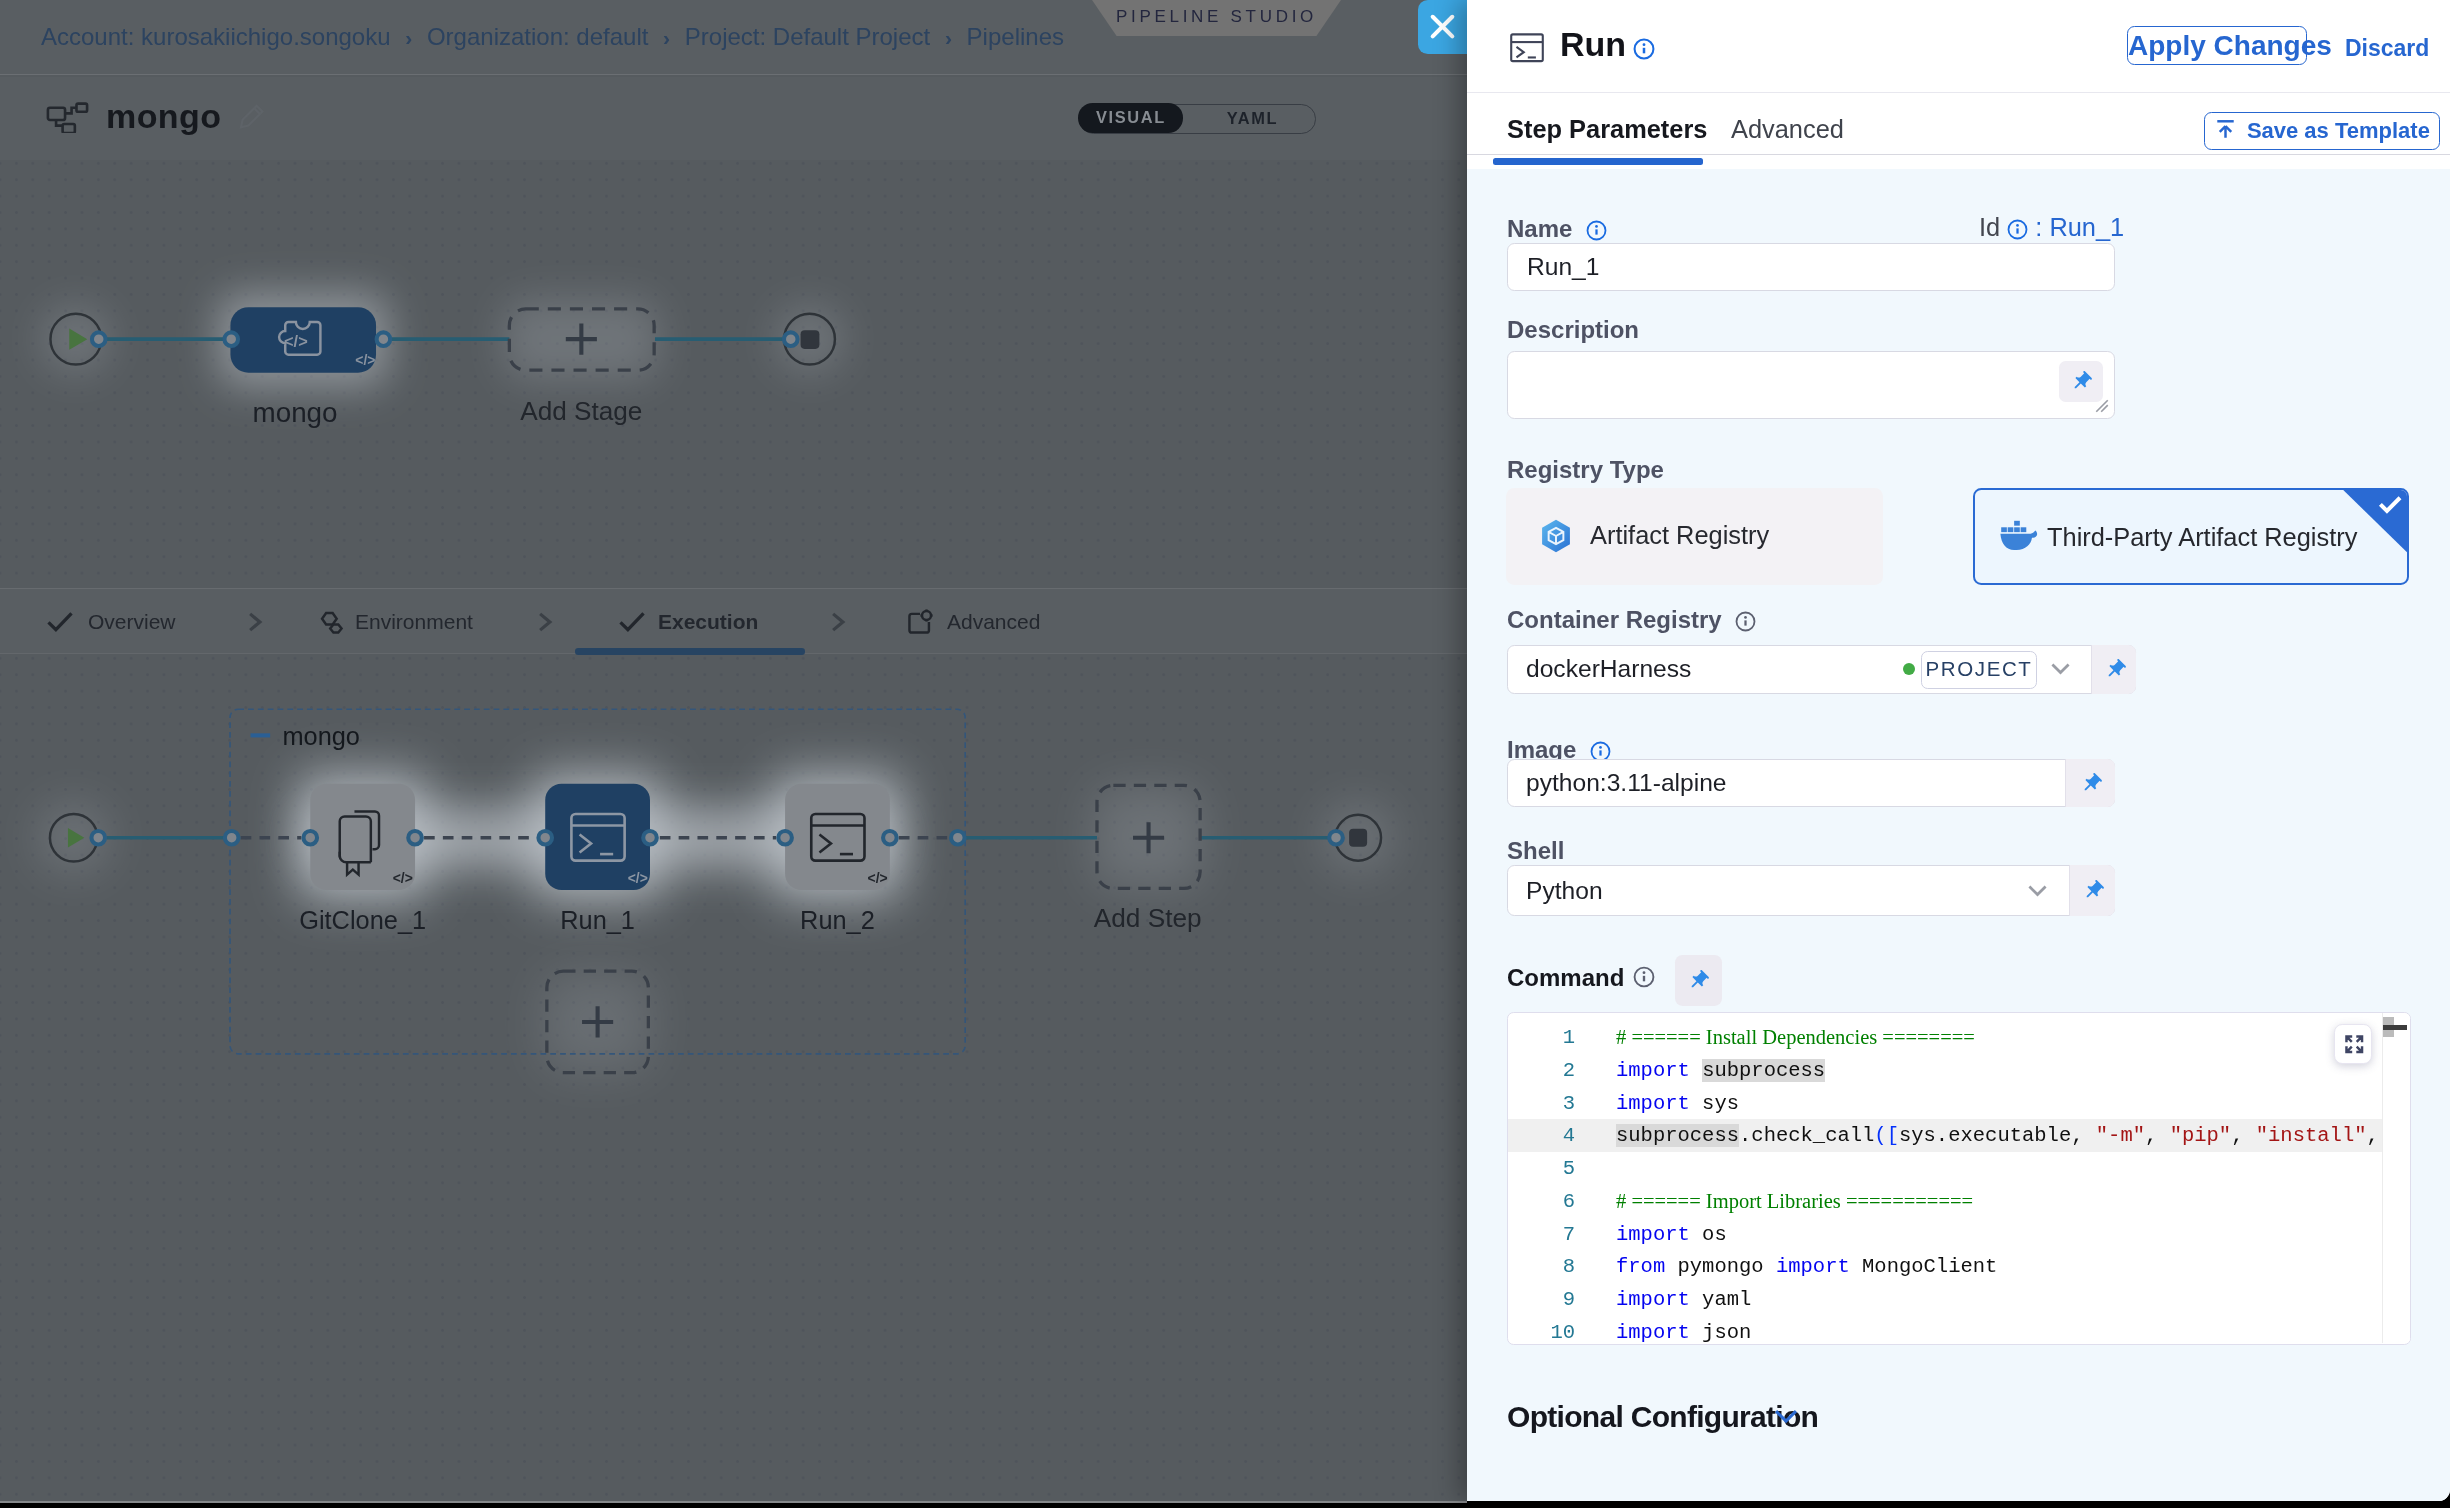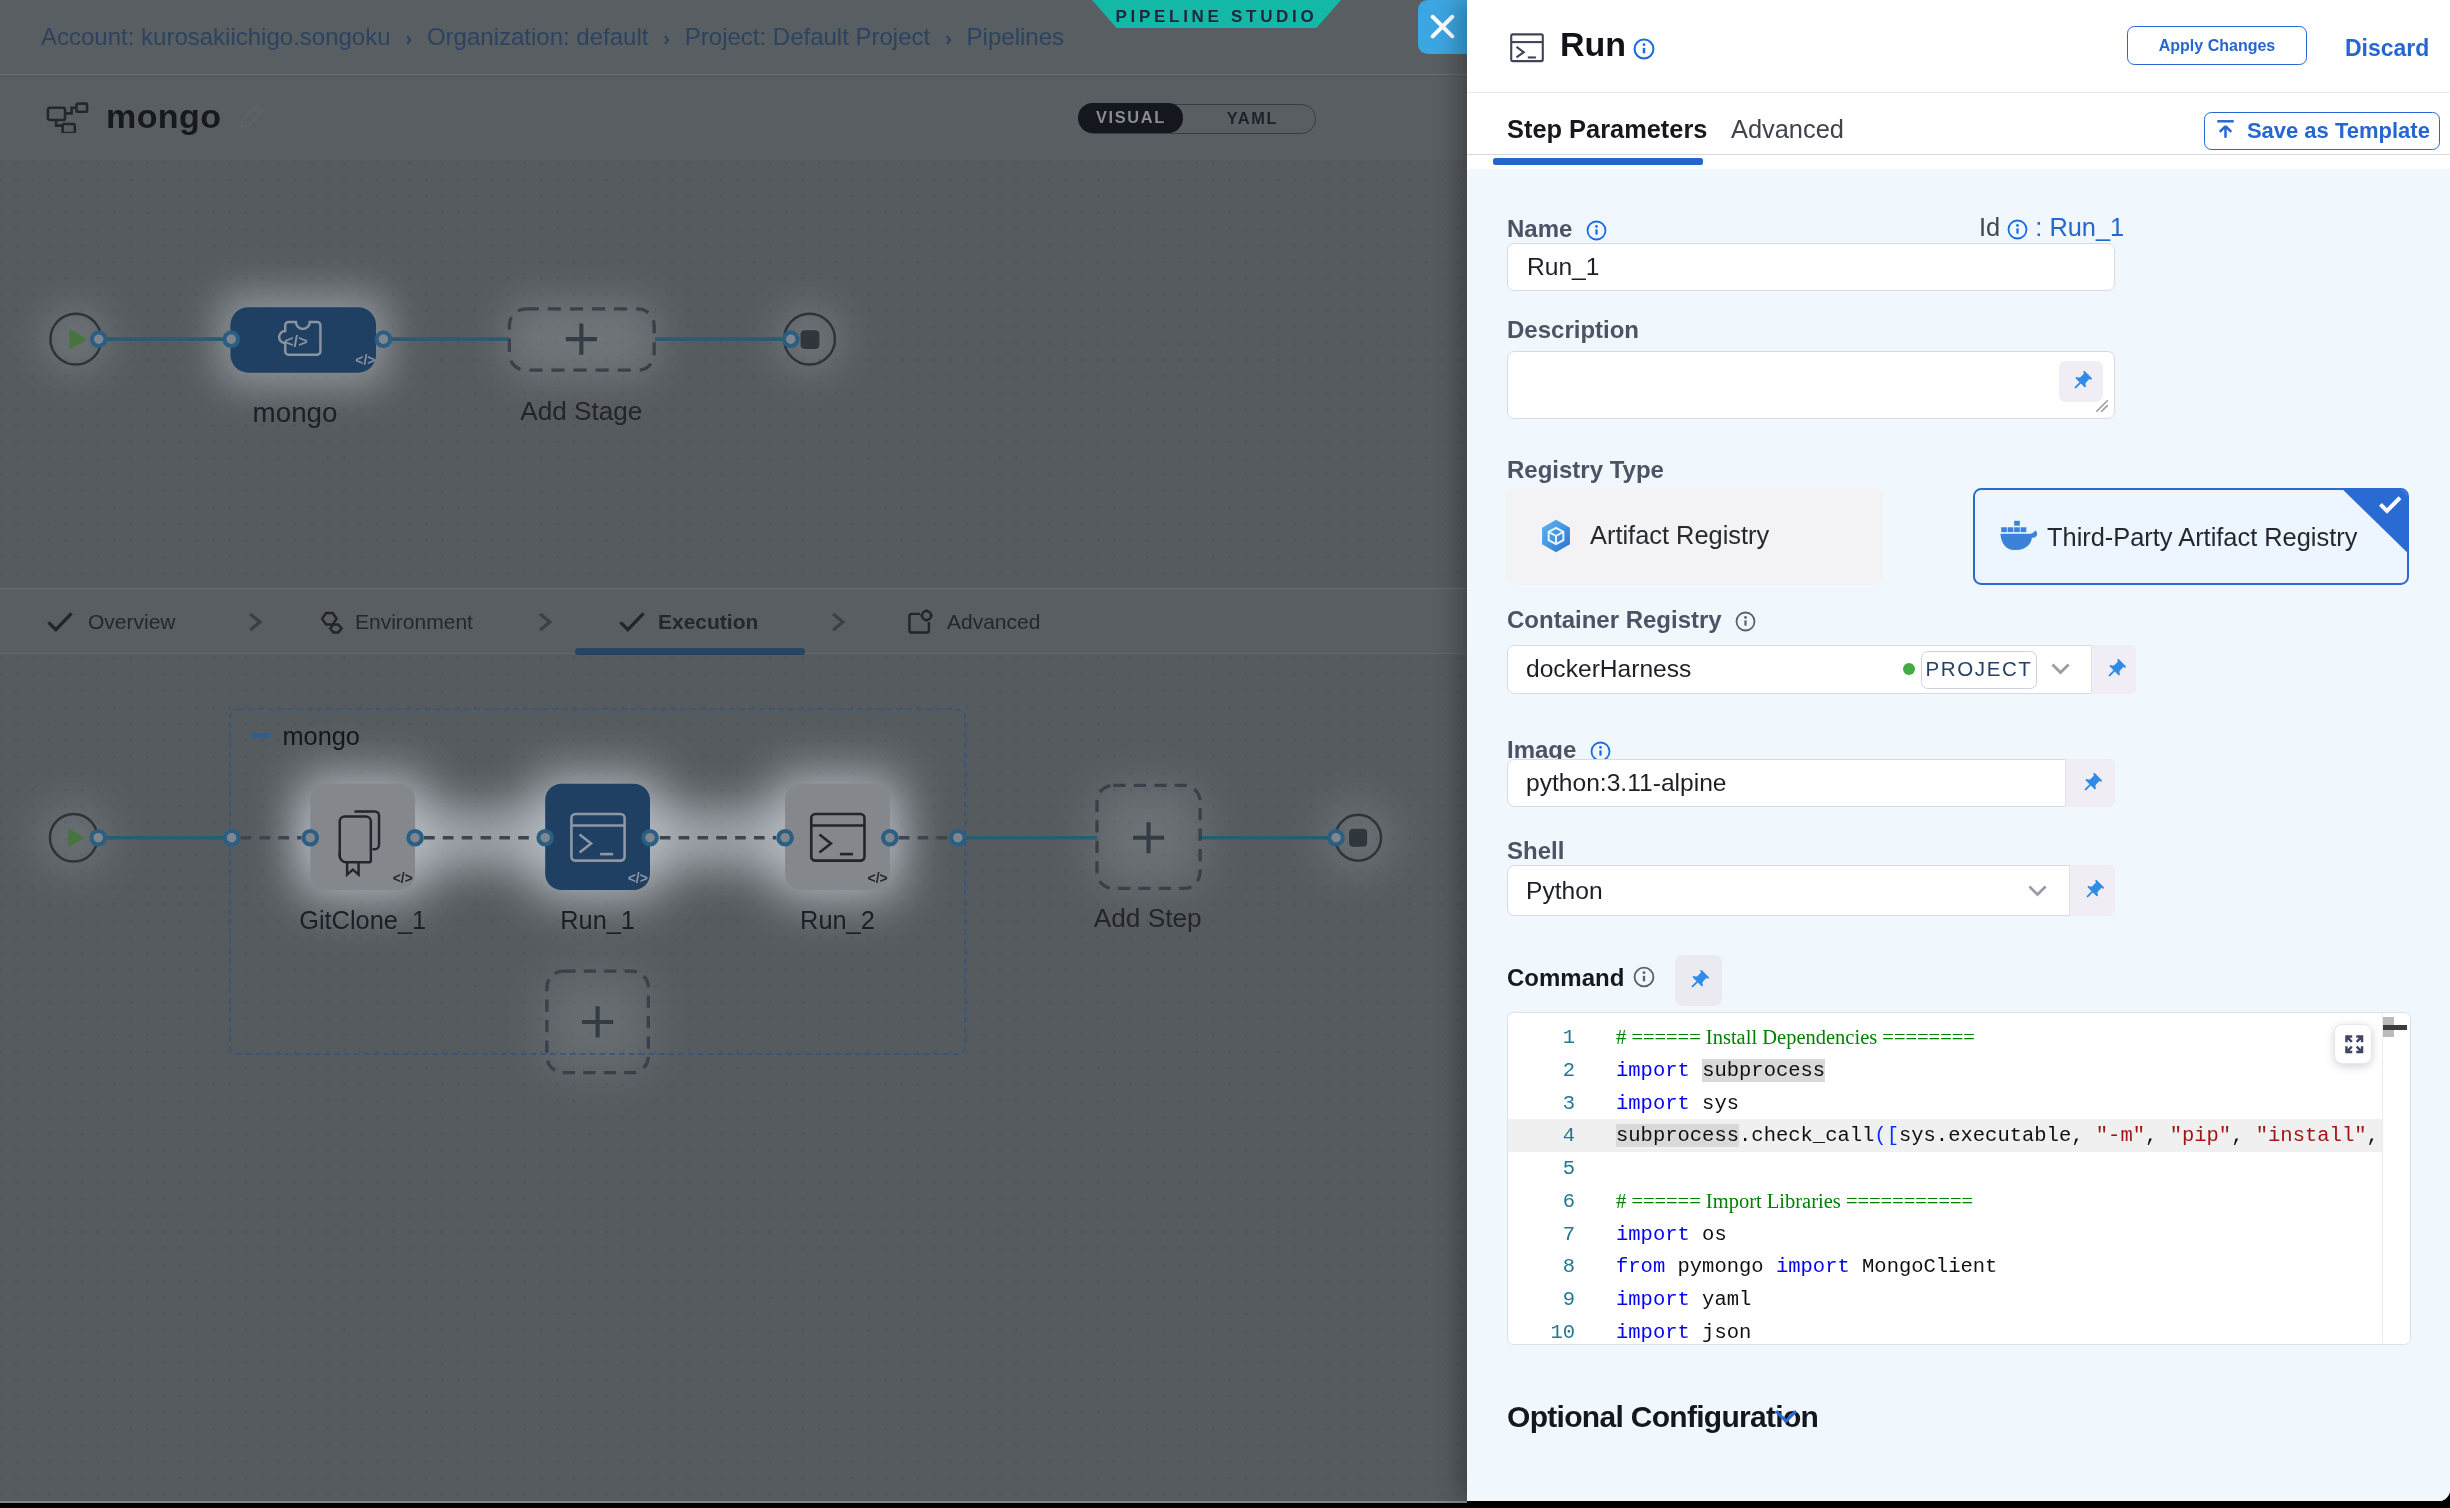--- a/index.html
+++ b/index.html
@@ -22,23 +22,23 @@
 #botline { position:absolute; left:0; top:1501px; width:1467px; height:1.6px; background:#85888b; }
 
 #titlebar .ticon { position:absolute; left:46px; top:24.6px; }
 #titlebar .tname { position:absolute; left:106px; top:19.7px; font-size:34px; font-weight:700; color:#16191e; letter-spacing:0.4px;}
 #titlebar .pencil { position:absolute; left:236px; top:23px; }
 
 #toggle { position:absolute; left:1079px; top:27px; width:237px; height:29.5px; border:1.6px solid #383d44; border-radius:14.7px; }
 #toggle .vis { position:absolute; left:-1.6px; top:-1.6px; width:105px; height:29.5px; background:#14181e; border-radius:14.7px; color:#878c92; font-weight:700; font-size:16.4px; letter-spacing:1.6px; text-align:center; line-height:29.5px;}
 #toggle .yml { position:absolute; left:115px; top:0; width:115px; height:26px; color:#1d222a; font-weight:700; font-size:16.4px; letter-spacing:1.6px; text-align:center; line-height:26px;}
 
-#badge { position:absolute; left:1092px; top:0; width:249px; height:28px; background:#14b8a6;
+#badge { position:absolute; left:1092px; top:0; width:249px; height:36px; background:#737373;
   clip-path:polygon(0 0, 100% 0, calc(100% - 24.6px) 100%, 24.6px 100%);
-  color:#23263e; font-size:17px; font-weight:700; letter-spacing:3.7px; text-align:center; line-height:34px; white-space:nowrap;}
+  color:#23263e; font-size:17px; font-weight:400; letter-spacing:3.7px; text-align:center; line-height:34px; white-space:nowrap;}
 
 .ptab { position:absolute; top:0; height:66px; display:flex; align-items:center; gap:14.7px; color:#23272e; font-size:21px; }
 .chev { position:absolute; top:19.7px; color:#3b4046; }
 
 #xbtn { position:absolute; left:1418px; top:0; width:49px; height:54px; background:#3ba6e2; border-radius:9.8px 0 0 9.8px; }
 
 #drawer { position:absolute; left:1467px; top:0; width:983px; height:1501px; background:#ffffff; border-radius:0 0 11.5px 0; overflow:hidden; box-shadow:-8.2px 0 24.6px rgba(0,0,0,0.28); }
 #dhead { position:absolute; left:0; top:0; width:983px; height:93px; background:#fff; border-bottom:1.6px solid #e8e8ef; }
 #dhead .runt { position:absolute; left:93px; top:24.6px; font-size:34px; font-weight:700; color:#121319; }
 #dtabs { position:absolute; left:0; top:94px; width:983px; height:61px; background:#fff; border-bottom:1.6px solid #d8d8e0; }
@@ -233,21 +233,21 @@
           <path d="M1.5 11 h39"></path>
           <path d="M8 17 l9 6.5 -9 6.5"></path>
           <path d="M22 30 h10"></path>
         </svg>
     <div class="runt">Run</div>
     <svg style="position:absolute;left:166px;top:38px" width="22" height="22" viewBox="0 0 28 28" fill="none" stroke="#1a6be1" stroke-width="2.6">
           <circle cx="14" cy="14" r="12"></circle>
           <path d="M14 12.5 v7" stroke-width="3.2"></path>
           <circle cx="14" cy="8.5" r="1.8" fill="#1a6be1" stroke="none"></circle>
         </svg>
-    <div class="btn-blue" style="position:absolute;left:660px;top:26px;width:180px;height:39px;font-size:16px;font-weight:700;text-align:center;line-height:38px">Apply Changes</div>
+    <div class="btn-blue" style="position:absolute;left:660px;top:26px;width:180px;height:39px;font-size:28px;font-weight:700;text-align:center;line-height:38px">Apply Changes</div>
     <div style="position:absolute;left:878px;top:35px;font-size:23px;font-weight:700;color:#2666d0">Discard</div>
   </div>
   <div id="dtabs">
         <div class="t1">Step Parameters</div>
         <div class="t2">Advanced</div>
         <div class="underline"></div>
     <div class="btn-blue" style="position:absolute;left:737px;top:18px;width:236px;height:38px;font-size:22px;font-weight:700;text-align:center;line-height:36px"><svg style="vertical-align:-3.3px;margin-right:9.8px" width="23" height="23" viewBox="0 0 28 28" fill="none" stroke="#2666d0" stroke-width="3">
             <path d="M4 4 h20"></path>
             <path d="M14 24 V10 M14 10 l-7 7 M14 10 l7 7"></path>
           </svg>Save as Template</div>

